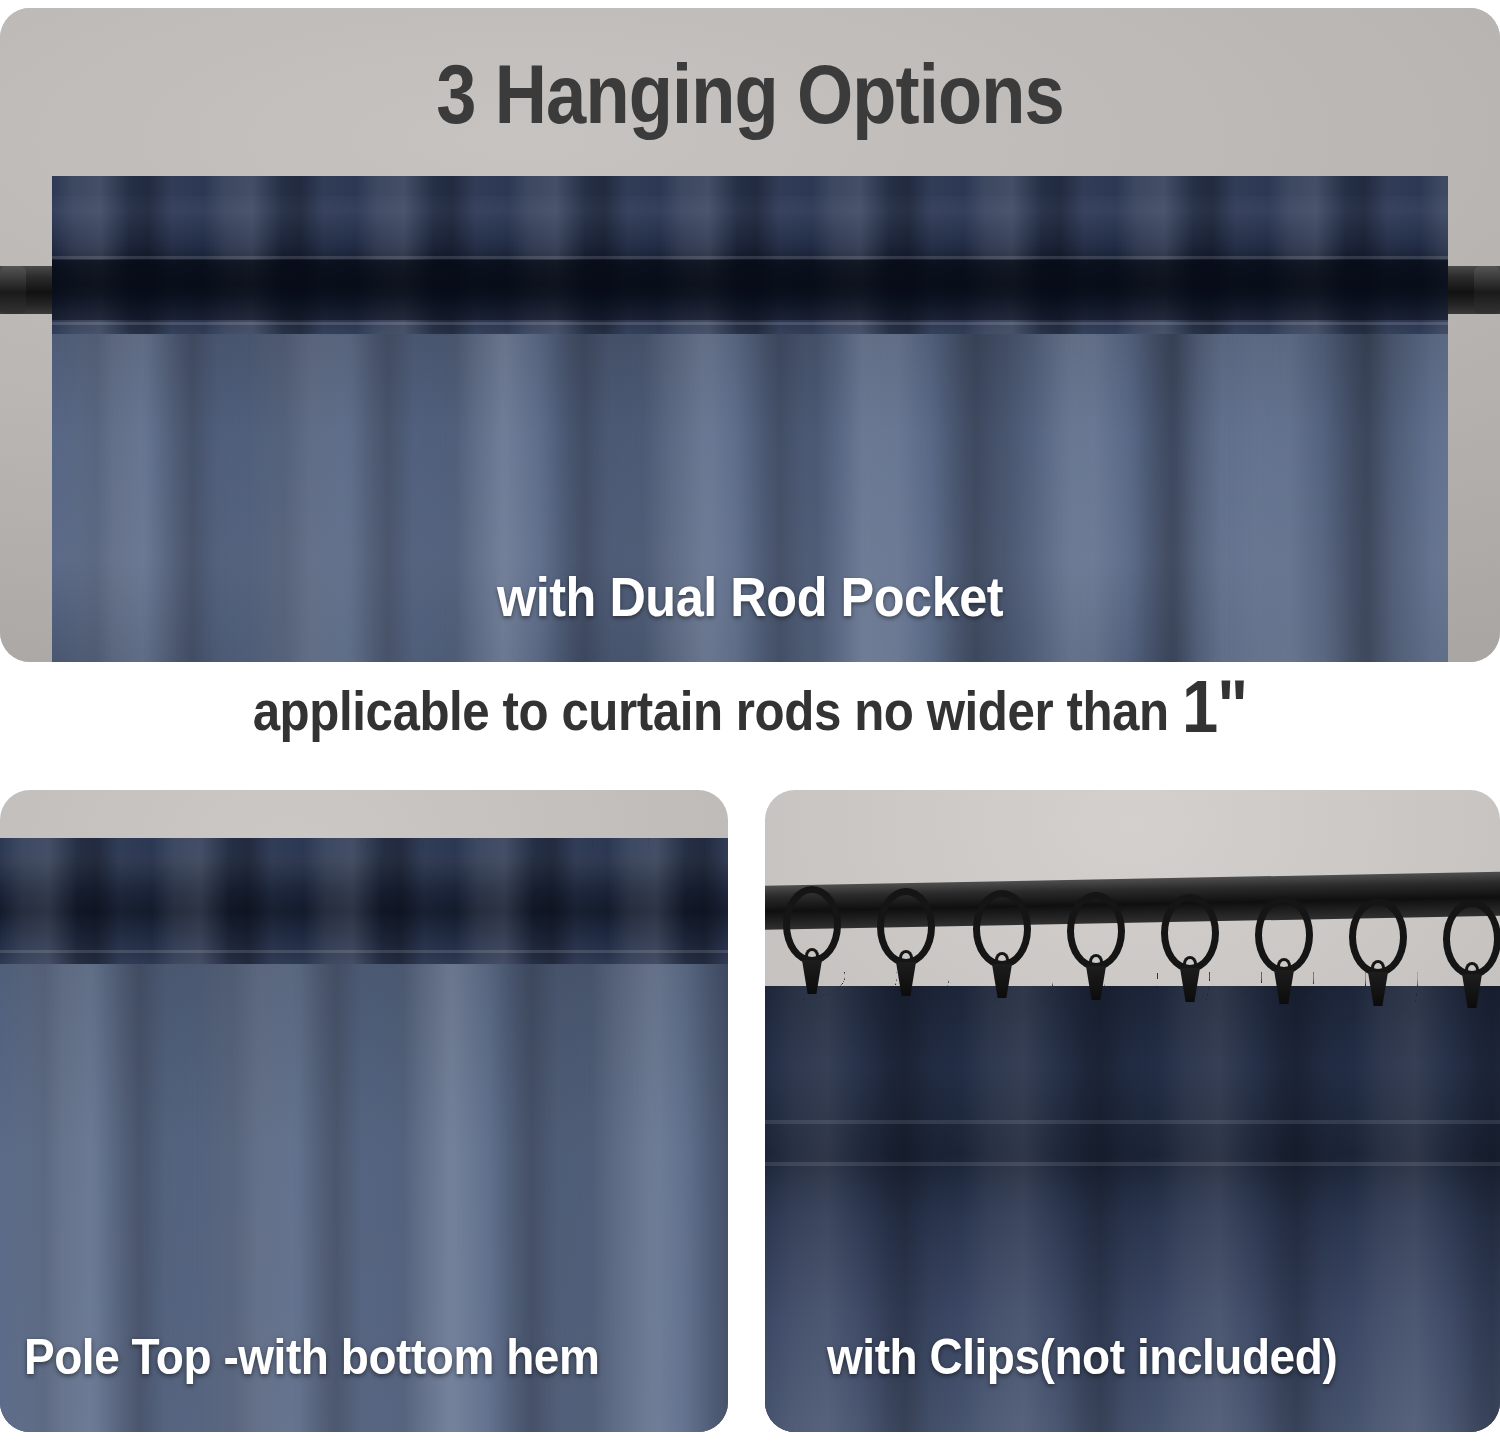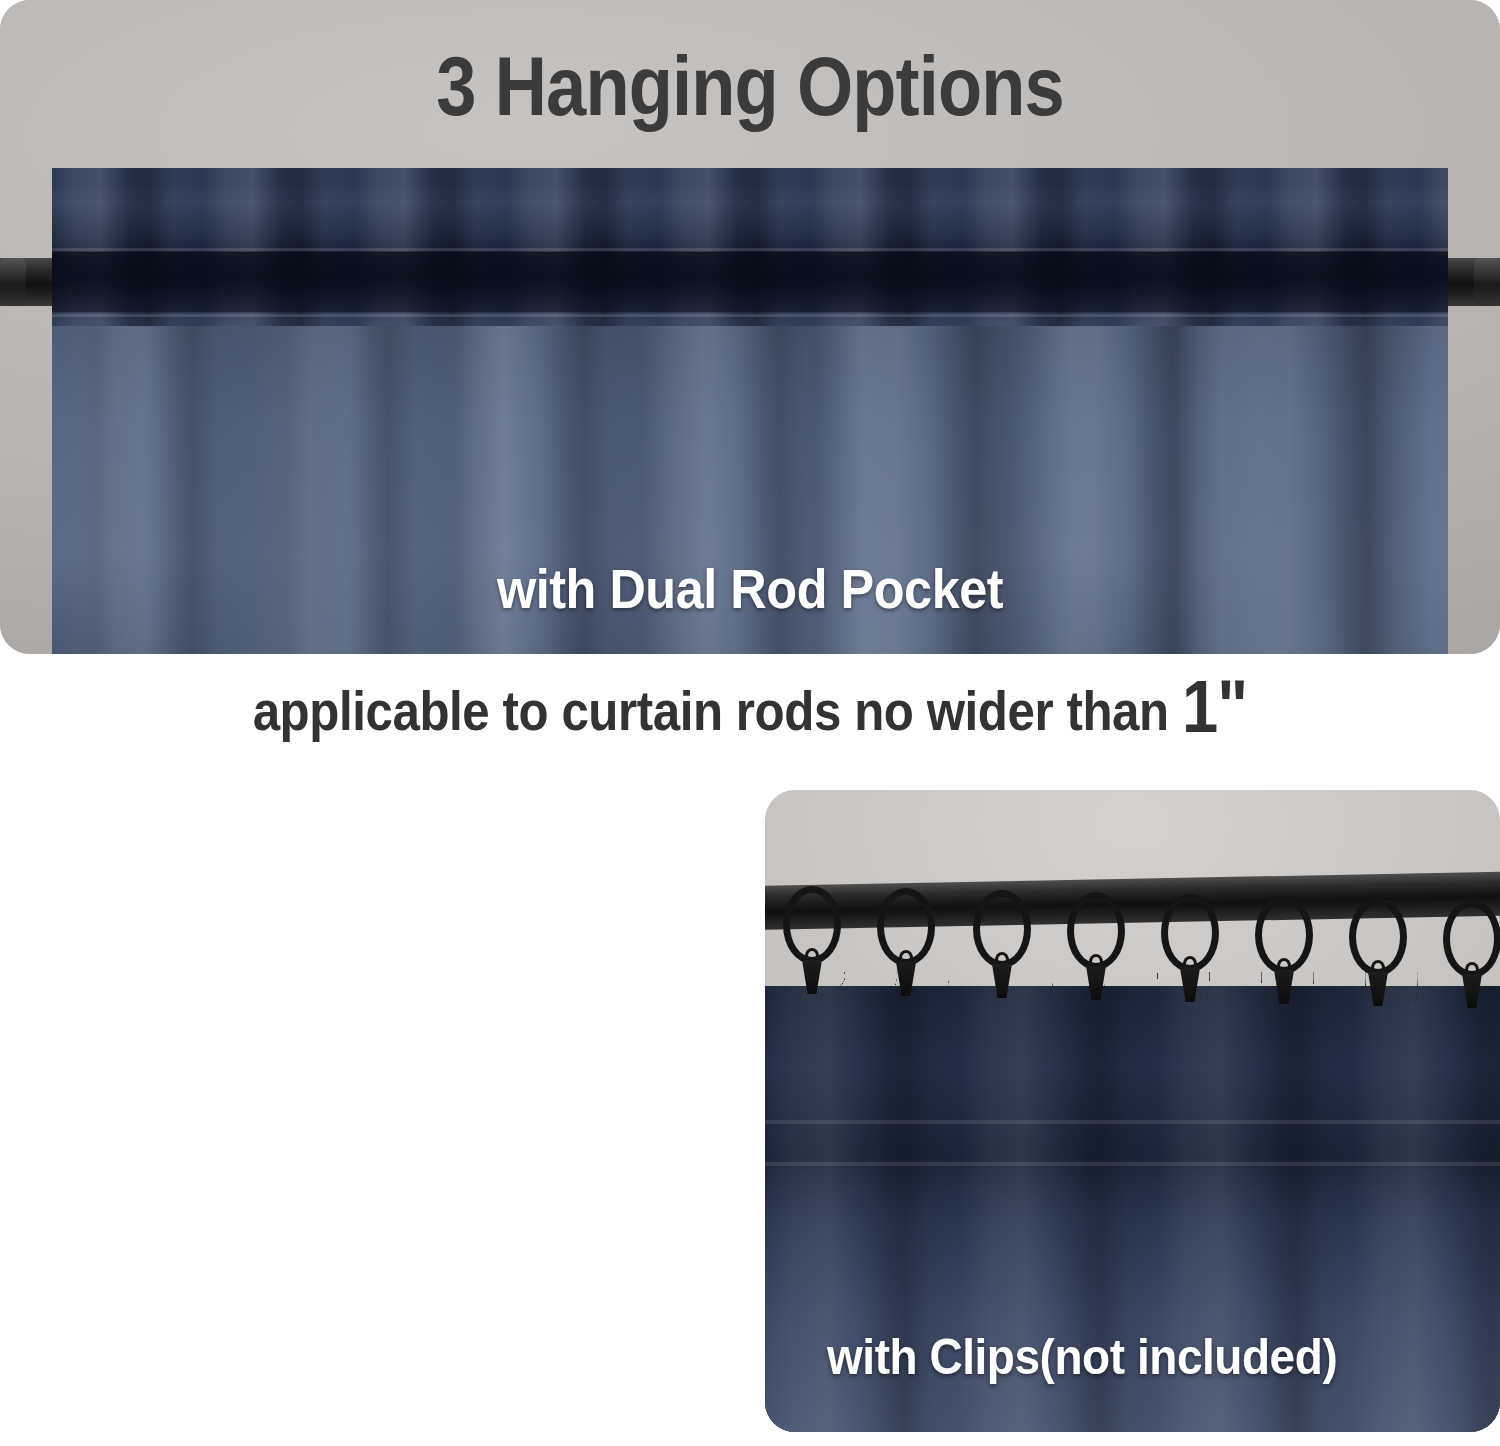--- a/index.html
+++ b/index.html
@@ -15,21 +15,21 @@
 
   .board {
     position: relative;
     width: 1500px;
     height: 1446px;
   }
 
   
   .panel-top {
     position: absolute;
-    left: 0; top: 0;
+    left: 0; top: 8px;
     width: 1500px;
     height: 654px;
     border-radius: 30px;
     overflow: hidden;
     background: #bdbab7;
     padding-left: 12px;
   }
 
   .wall {
     position: absolute;
@@ -369,20 +369,38 @@
 
     <div class="title">3 Hanging Options</div>
 
     <div class="cap-dual">with Dual Rod Pocket</div>
   </div>
 
   <div class="cap-mid">
     <span>applicable to curtain rods no wider than </span><span class="inch">1"</span>
   </div>
 
+  <div class="panel-bl">
+    <div class="bl-wall"></div>
+    <div class="bl-rod"></div>
+
+    <div class="bl-curtain">
+      <div class="bl-sheer">
+        <div class="folds"></div>
+        <div class="folds2"></div>
+      </div>
+      <div class="bl-header">
+        <div class="scallop-top"></div>
+        <div class="header-ruffle"></div>
+        <div class="stitch-line" style="top:112px"></div>
+      </div>
+    </div>
+
+    <div class="cap-bl">Pole Top -with bottom hem</div>
+  </div>
 
   <div class="panel-br">
     <div class="br-wall"></div>
 
     <div class="br-curtain">
 
       <div class="br-fabric">
         <div class="folds"></div>
       </div>
       <div class="br-top-scallop"></div>

